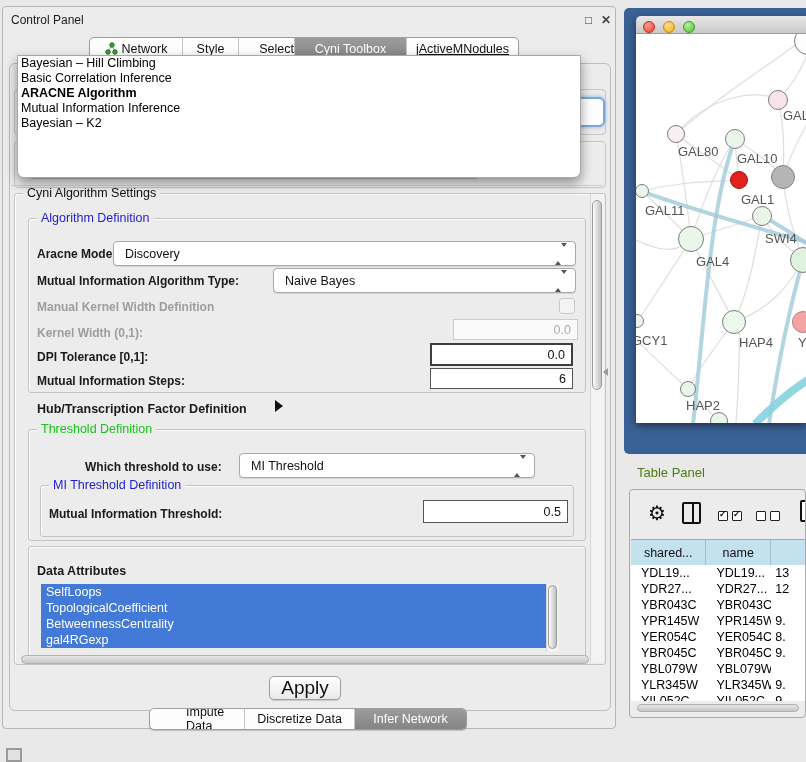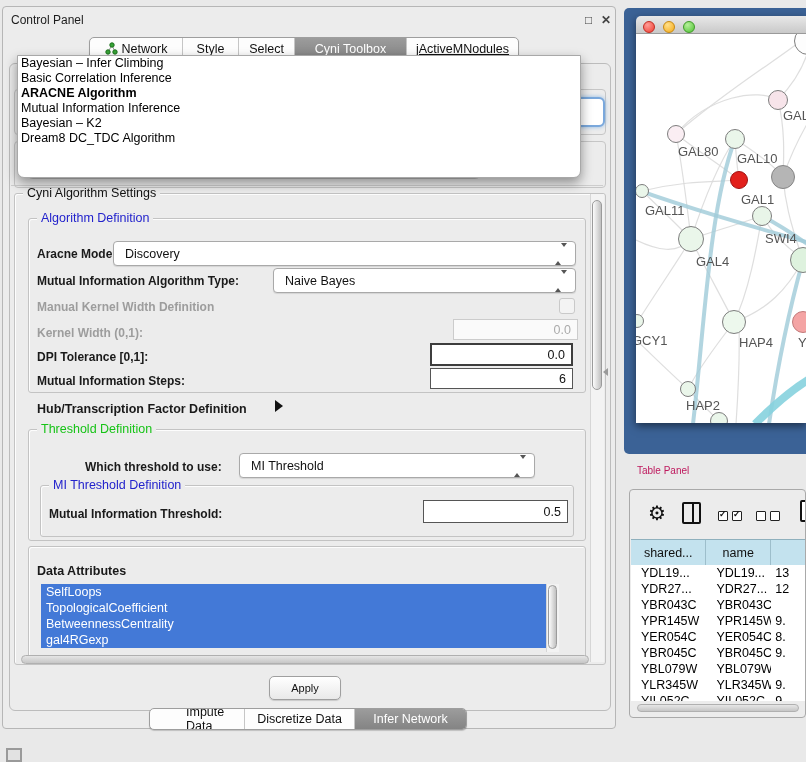--- a/index.html
+++ b/index.html
@@ -59,34 +59,34 @@
   .tri-d{width:0;height:0;border-left:6px solid transparent;border-right:6px solid transparent;
        border-top:8px solid #111;display:inline-block}
   .attr{height:16px;line-height:16px;color:#fff;font-size:12.5px;padding-left:5px;white-space:nowrap}
   
   .sb-track-v{background:#f3f3f3;border-left:1px solid #d6d6d6}
   .sb-thumb{background:linear-gradient(90deg,#fcfcfc,#c0c0c0);border:1px solid #9b9b9b;
        border-radius:6px;box-sizing:border-box}
   .sb-thumb-h{background:linear-gradient(#e6e6e6,#c6c6c6);border:1px solid #b0b0b0;
        border-radius:5px;box-sizing:border-box}
   .btn{background:linear-gradient(#ffffff,#e9e9e9);border:1px solid #9f9f9f;border-radius:5px;
-       font-size:11px;color:#111;display:flex;align-items:center;justify-content:center;
+       font-size:19px;color:#111;display:flex;align-items:center;justify-content:center;
        box-shadow:0 1px 1px rgba(0,0,0,.15)}
   
   #netframe{left:624px;top:8px;width:182px;height:446px;background:#3b6296;border-radius:5px 0 0 5px}
   #netwin{left:636px;top:16px;width:170px;height:407px;box-shadow:0 3px 8px rgba(0,0,0,.5)}
   #nettitle{left:0;top:0;width:100%;height:18px;border-radius:5px 0 0 0;
        background:linear-gradient(#e8e8e8,#c9c9c9);border-bottom:1px solid #9a9a9a;box-sizing:border-box}
   .light{width:12px;height:12px;border-radius:50%;position:absolute;top:5px;box-sizing:border-box}
   #netcanvas{left:0;top:18px;width:170px;height:389px;background:#fff;overflow:hidden}
   .node{position:absolute;border-radius:50%;border:1px solid #7d7d7d;box-sizing:border-box}
   .nlabel{position:absolute;font-size:13px;color:#555;white-space:nowrap}
   #edges{position:absolute;left:0;top:0}
   
-  .tp-title{left:637px;top:465px;font-size:10px;color:#be185d}
+  .tp-title{left:637px;top:465px;font-size:13px;color:#4d7c0f}
   #tablewin{left:629px;top:489px;width:177px;height:229px;background:#ececec;
        border:1px solid #a9a9a9;border-radius:4px;box-sizing:border-box;overflow:hidden}
   .tb-ico{position:absolute;color:#111}
   .cols-ico{width:15px;height:18px;border:2px solid #111;border-radius:2px;position:absolute}
   .cols-ico:after{content:"";position:absolute;left:50%;top:0;width:2px;height:100%;background:#111}
   .cbx{width:8px;height:8px;border:1.5px solid #222;border-radius:1px;display:inline-block;
        position:relative;margin-right:4px;background:#fff}
   .cbx.on:after{content:"✓";position:absolute;left:0px;top:-3px;font-size:9px;font-weight:bold}
   .doc-ico{width:14px;height:18px;border:2px solid #111;border-radius:2px;position:absolute;background:#fff}
   .thead{display:flex;position:absolute;background:#c3e2ee;border-top:1px solid #8fb0bd;
@@ -118,44 +118,43 @@
           <line x1="7" y1="3" x2="10" y2="10"></line>
           <circle cx="3" cy="10" r="2.2"></circle>
           <circle cx="7" cy="3" r="2.2"></circle>
           <circle cx="10" cy="10" r="2.2"></circle>
         </svg>
         <span>Network</span>
       </div>
       <div class="tab" style="width: 56px;">
         <span>Style</span>
       </div>
-      <div class="tab" style="width: 56px;">
+      <div class="tab" style="width: 56px; justify-content: flex-end;">
         <span>Select</span>
       </div>
       <div class="tab sel" style="width: 112px;">
         <span>Cyni Toolbox</span>
       </div>
       <div class="tab" style="width: 112px; text-decoration: underline;">
         <span>jActiveMNodules</span>
       </div>
     </div>
 
   <div class="abs frag" style="left:11px;top:82px;width:590px;height:44px"></div>
   <div class="abs frag" style="left:11px;top:134px;width:590px;height:45px"></div>
   <div class="abs frag-combo" style="left:558px;top:90px;width:40px;height:26px"></div>
   <div class="abs frag-field" style="left:22px;top:142px;width:456px;height:28px"></div>
 
   <div class="abs popup" style="left:14px;top:48px;width:562px;height:121px">
     <div id="algo-list">
-        <div class="item">Bayesian – Infer Climbing</div>
+        <div class="item">Bayesian – Hill Climbing</div>
         <div class="item">Basic Correlation Inference</div>
         <div class="item bold">ARACNE Algorithm</div>
         <div class="item">Mutual Information Inference</div>
         <div class="item">Bayesian – K2</div>
-        <div class="item">Dream8 DC_TDC Algorithm</div>
       </div>
   </div>
 
   <div class="abs grp" style="left:11px;top:186px;width:590px;height:470px">
     <span class="gtitle">Cyni Algorithm Settings</span>
   </div>
 
   <div class="abs sb-track-v" style="left:587px;top:187px;width:13px;height:468px">
     <div class="sb-thumb" style="position:absolute;left:1px;top:6px;width:10px;height:190px"></div>
   </div>

